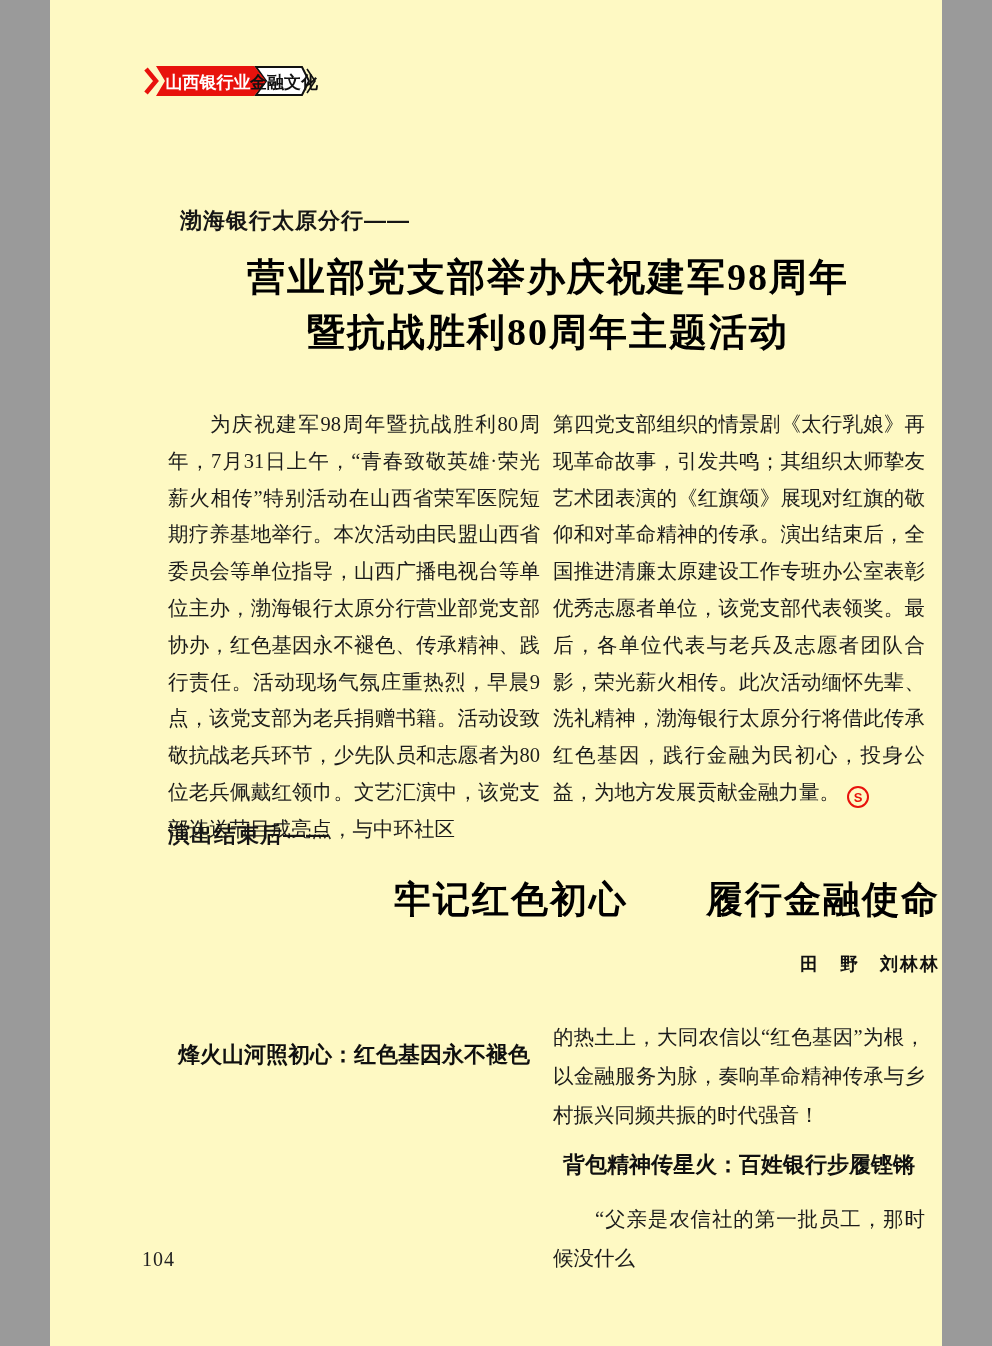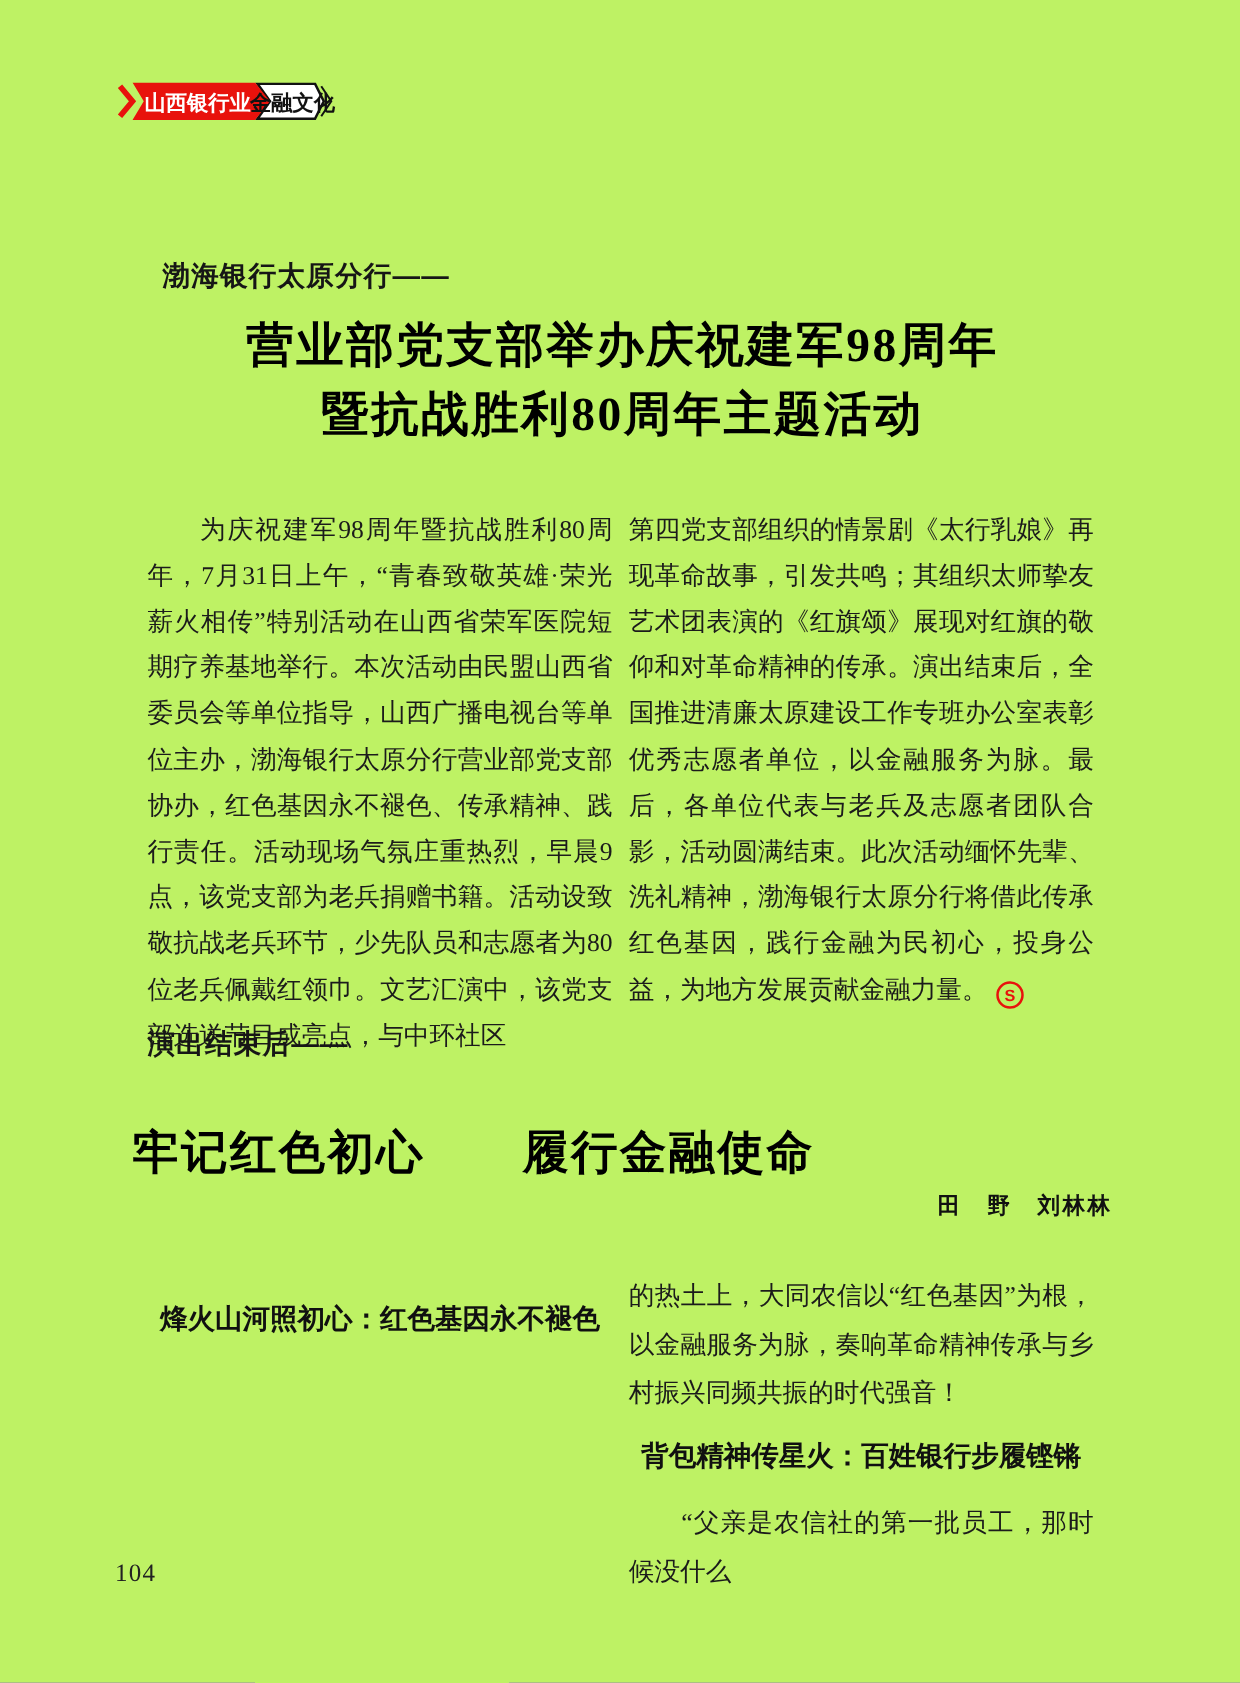--- a/index.html
+++ b/index.html
@@ -1,20 +1,20 @@
 <!DOCTYPE html>
 <html lang="zh"><head>
 <meta charset="utf-8">
 <style>
   html,body{margin:0;padding:0;background:#9a9a9a;}
   .page{
     position:relative;
-    width:992px;height:1346px;
+    width:892px;height:1346px;
     margin:0 auto;
-    background:#bef264;
+    background:#fef9c3;
     overflow:hidden;
     font-family:"Liberation Serif","DejaVu Serif",serif;
     color:#1b1b1b;
   }
   .abs{position:absolute;}
 
   
   .masthead{left:94px;top:66px;width:176px;height:30px;}
   .masthead svg{display:block;}
   .badge-text{font-family:"Liberation Sans","DejaVu Sans",sans-serif;font-weight:bold;font-size:17px;}
@@ -43,22 +43,22 @@
     width:18px;height:18px;margin-left:7px;
     border:2px solid #e8120c;border-radius:50%;
     color:#e8120c;font-family:"Liberation Sans","DejaVu Sans",sans-serif;
     font-weight:bold;font-size:13px;line-height:1;
     vertical-align:-3px;text-indent:0;
   }
 
   
   .kicker-2{top:820px;}
   .title-2{
-    left:106px;top:898px;width:784px;
-    text-align:left;font-weight:bold;font-size:37px;line-height:50px;
+    left:106px;top:875px;width:784px;
+    text-align:right;font-weight:bold;font-size:37px;line-height:50px;
     color:#000;letter-spacing:2px;
   }
   .byline{
     left:106px;top:952px;width:784px;text-align:right;
     font-family:"Liberation Sans","DejaVu Sans",sans-serif;
     font-weight:bold;font-size:18px;color:#111;letter-spacing:2px;
   }
   .subhead{
     width:372px;text-align:center;
     font-family:"Liberation Sans","DejaVu Sans",sans-serif;
@@ -94,21 +94,21 @@
   <div class="abs kicker kicker-1">渤海银行太原分行——</div>
 
   <h1 class="abs title-1" style="margin:0;">
     <span style="display:block;">营业部党支部举办庆祝建军98周年</span>
     <span style="display:block;">暨抗战胜利80周年主题活动</span>
   </h1>
 
   <div class="abs bodycol col-a1-left">为庆祝建军98周年暨抗战胜利80周年，7月31日上午，“青春致敬英雄·荣光薪火相传”特别活动在山西省荣军医院短期疗养基地举行。本次活动由民盟山西省委员会等单位指导，山西广播电视台等单位主办，渤海银行太原分行营业部党支部协办，红色基因永不褪色、传承精神、践行责任。活动现场气氛庄重热烈，早晨9点，该党支部为老兵捐赠书籍。活动设致敬抗战老兵环节，少先队员和志愿者为80位老兵佩戴红领巾。文艺汇演中，该党支部选送节目成亮点，与中环社区</div>
 
   <div class="abs bodycol col-a1-right">
-    <span>第四党支部组织的情景剧《太行乳娘》再现革命故事，引发共鸣；其组织太师挚友艺术团表演的《红旗颂》展现对红旗的敬仰和对革命精神的传承。演出结束后，全国推进清廉太原建设工作专班办公室表彰优秀志愿者单位，以金融服务为脉。最后，各单位代表与老兵及志愿者团队合影，活动圆满结束。此次活动缅怀先辈、洗礼精神，渤海银行太原分行将借此传承红色基因，践行金融为民初心，投身公益，为地方发展贡献金融力量。</span><span class="endmark">S</span>
+    <span>第四党支部组织的情景剧《太行乳娘》再现革命故事，引发共鸣；其组织太师挚友艺术团表演的《红旗颂》展现对红旗的敬仰和对革命精神的传承。演出结束后，全国推进清廉太原建设工作专班办公室表彰优秀志愿者单位，该党支部代表领奖。最后，各单位代表与老兵及志愿者团队合影，荣光薪火相传。此次活动缅怀先辈、洗礼精神，渤海银行太原分行将借此传承红色基因，践行金融为民初心，投身公益，为地方发展贡献金融力量。</span><span class="endmark">S</span>
   </div>
 
   <div class="abs kicker kicker-2">演出结束后——</div>
 
   <h1 class="abs title-2" style="margin:0;">牢记红色初心　　履行金融使命</h1>
 
   <div class="abs byline">田　野　刘林林</div>
 
   <div class="abs subhead subhead-1">烽火山河照初心：红色基因永不褪色</div>
 

